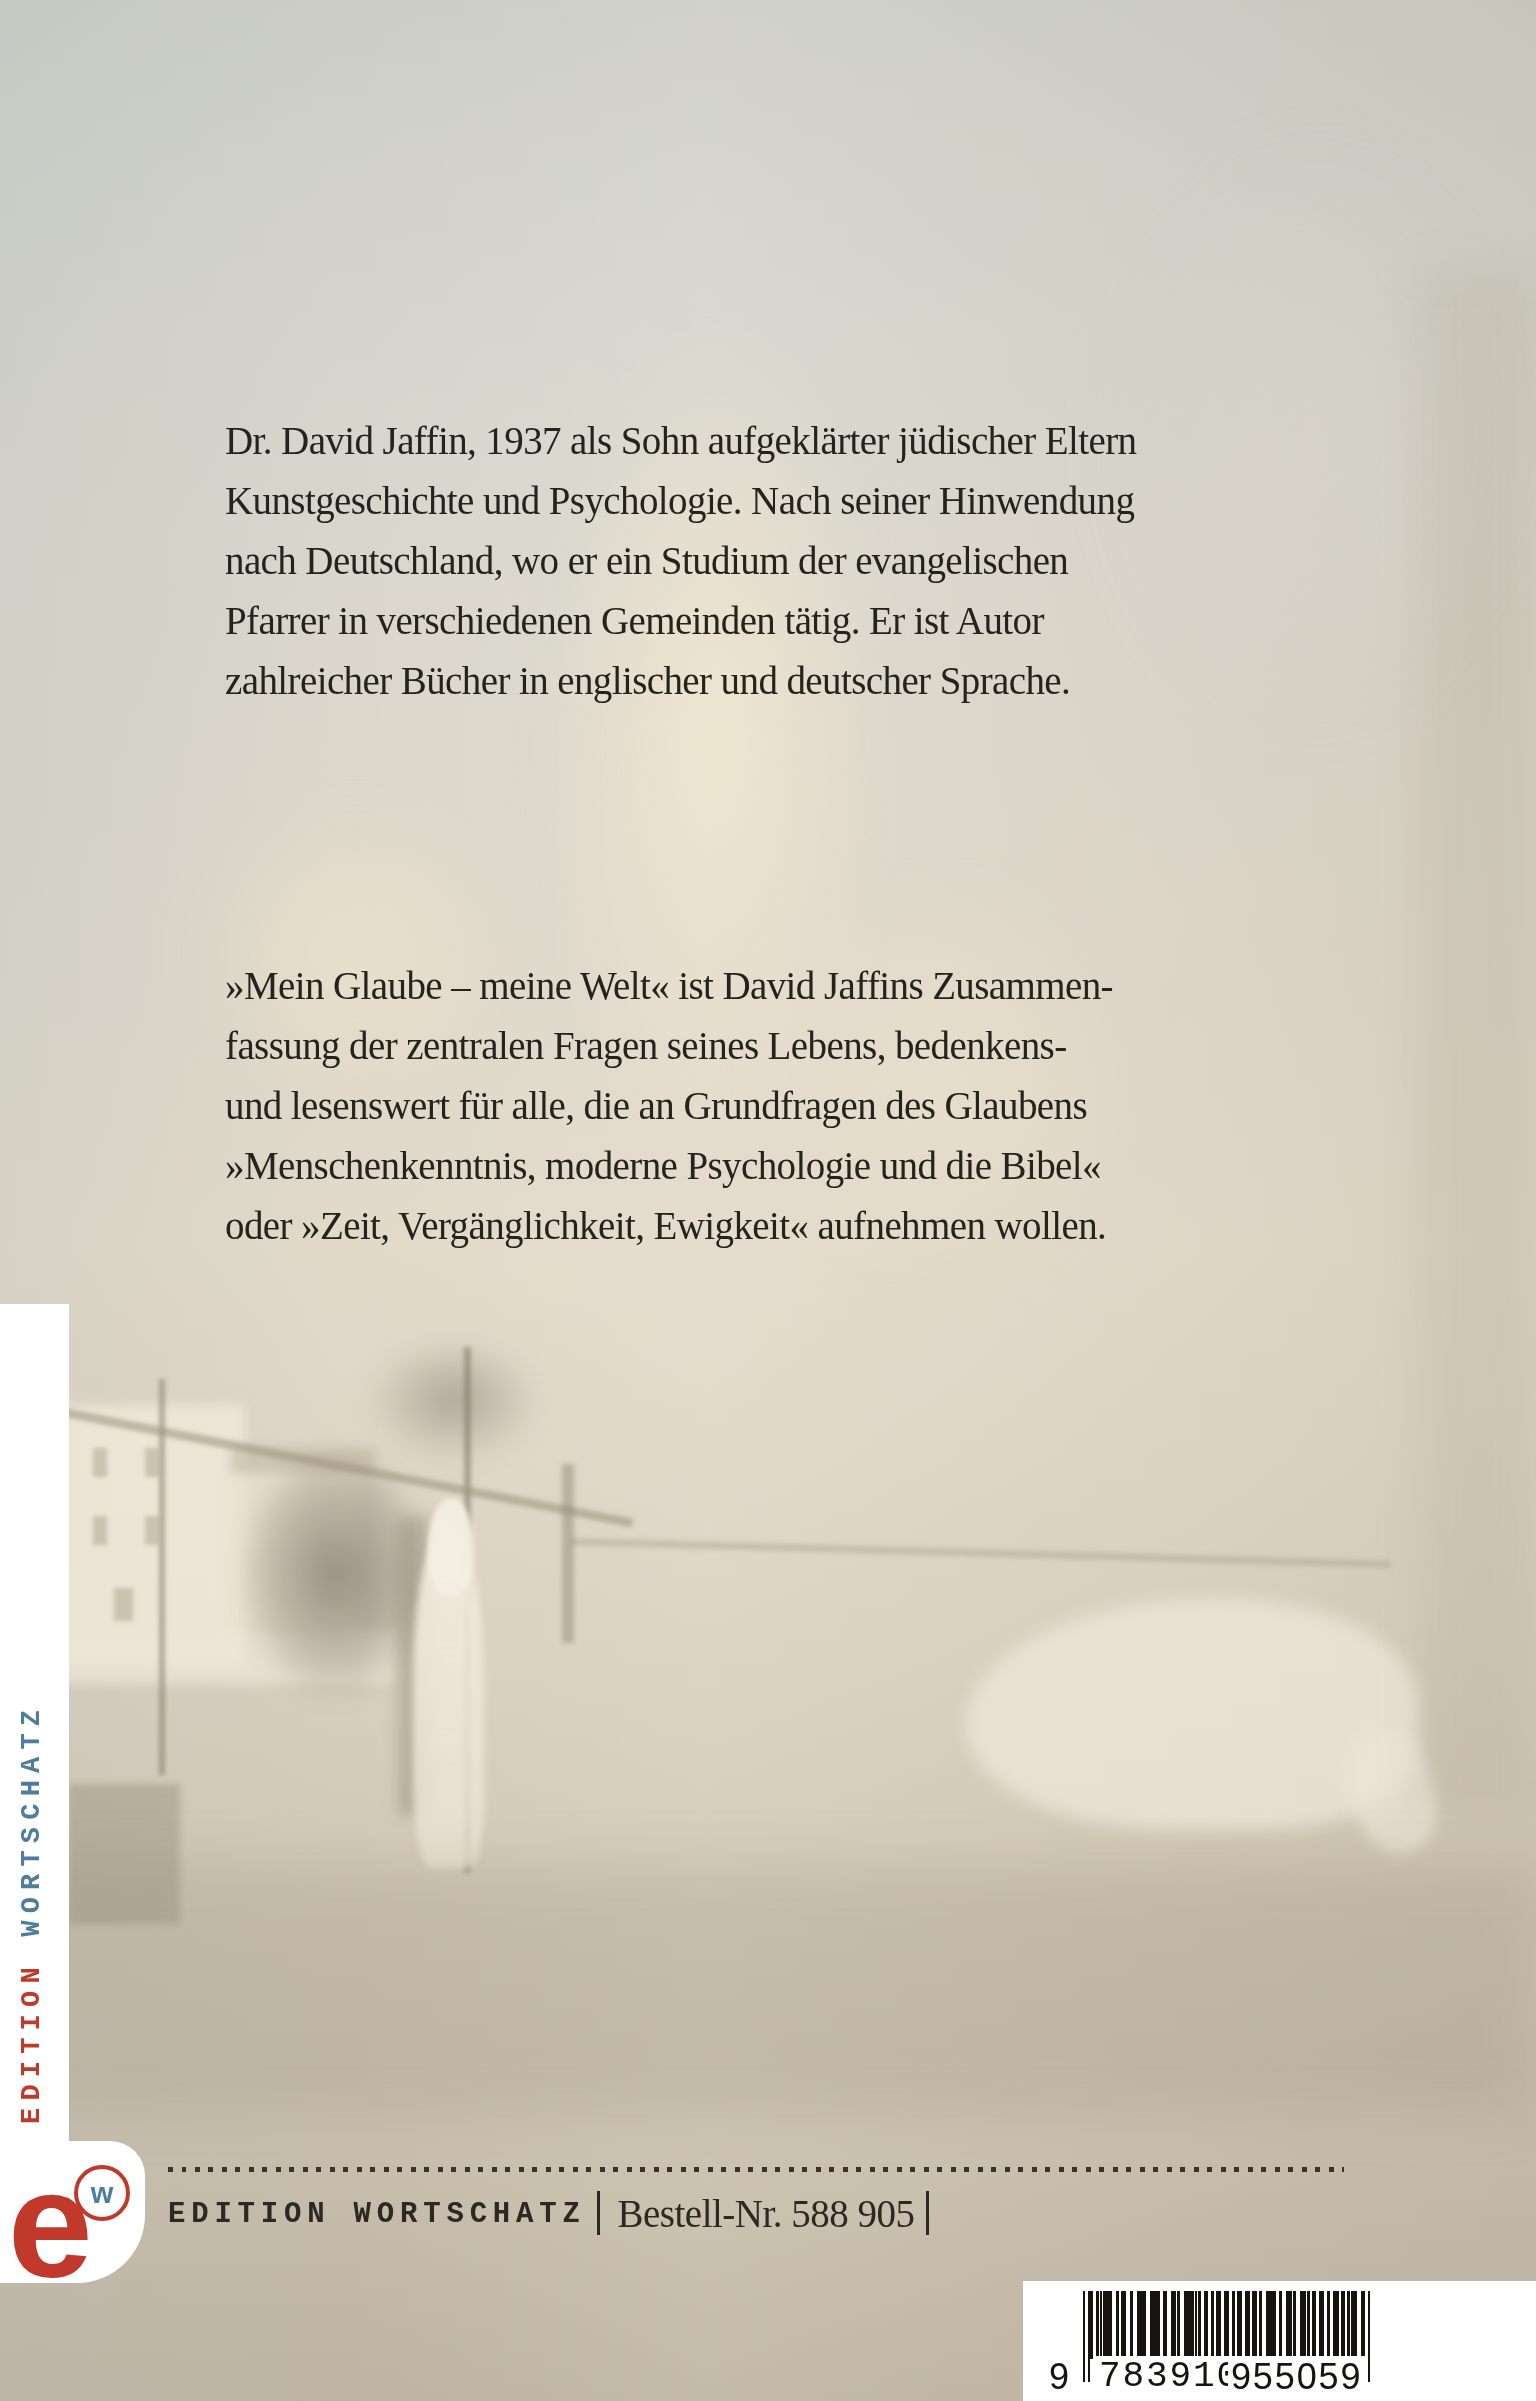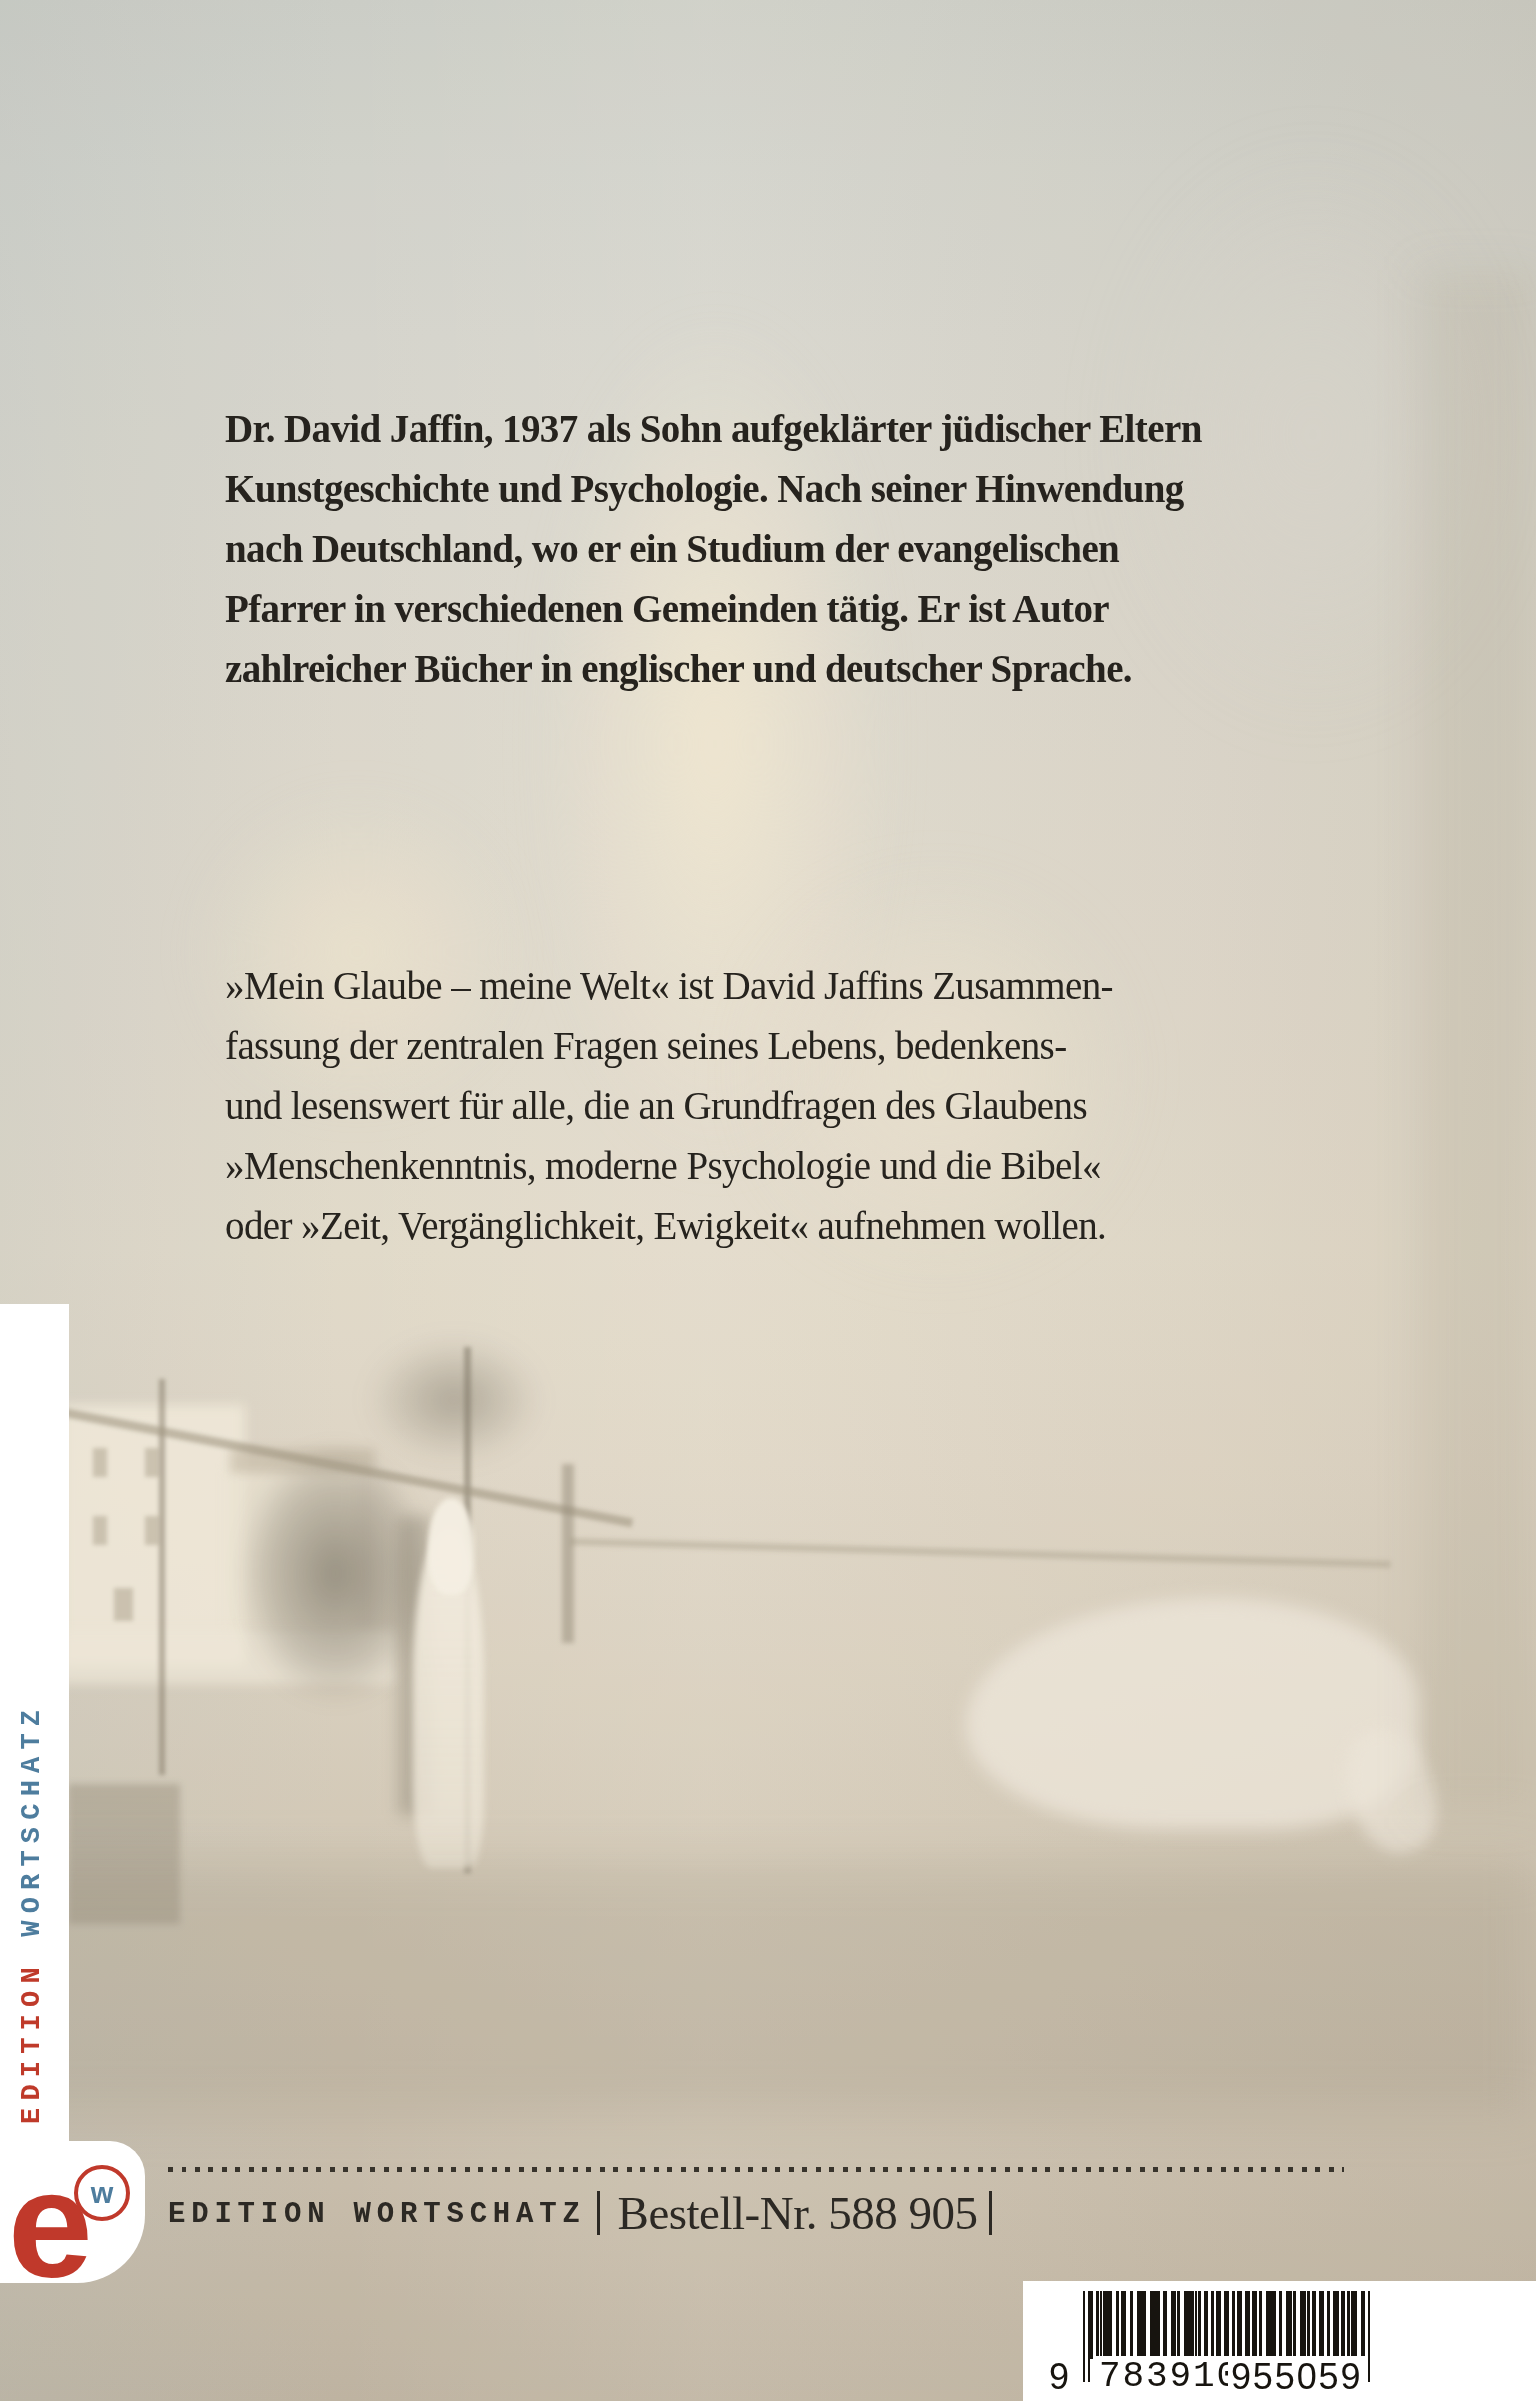--- a/index.html
+++ b/index.html
@@ -89,21 +89,21 @@
     filter: blur(3.9px); }
   .ground-shade { left: 0px; top: 1863px; width: 1536px; height: 251px;
     background: rgba(138,126,104,.22); filter: blur(25px); }
   .right-band { left: 1419px; top: 270px; width: 117px; height: 1545px;
     background: rgba(150,140,120,.16); filter: blur(21px); }
   .wash { position: absolute; inset: 0; background: rgba(255,250,240,.10); }
 
   
   .para { position: absolute; left: 225px; color: #26231e;
     font-size: 39px; line-height: 60px; letter-spacing: -0.6px; white-space: nowrap; }
-  .para-bio   { top: 399px; font-weight: bold; }
+  .para-bio   { top: 411px; }
   .para-blurb { top: 956px; }
 
   
   .strip { position: absolute; left: 0; top: 1304px; width: 69px; height: 977px;
     background: #ffffff; }
   .vtext { position: absolute; left: 17.4px; top: 1688px; height: 436px;
     writing-mode: vertical-rl; transform: rotate(180deg);
     font-family: "Liberation Mono", monospace; font-weight: 700;
     font-size: 27px; letter-spacing: 7.2px; white-space: nowrap; }
   .vtext .word-edition    { color: #bf3a2a; }
@@ -121,21 +121,21 @@
 
   
   .dotted-rule { position: absolute; left: 168px; top: 2167px; width: 1176px; height: 4.8px;
     background: repeating-linear-gradient(90deg, #38342c 0 4.8px, rgba(0,0,0,0) 4.8px 13.5px); }
   .imprint { position: absolute; left: 168px; top: 2188px; height: 50px;
     display: flex; align-items: center; color: #2c2924; }
   .imprint-brand { font-family: "Liberation Mono", monospace; font-weight: 700;
     font-size: 29px; letter-spacing: 5.8px; padding-top: 3.9px; }
   .imprint-sep { width: 2.9px; height: 44px; background: #2c2924; margin: 0 17.4px 0 11.6px; }
   .imprint-order, .imprint-isbn { font-family: "Liberation Serif", serif;
-    font-size: 47px; letter-spacing: -0.5px; white-space: nowrap; }
+    font-size: 39px; letter-spacing: -0.5px; white-space: nowrap; }
 
   
   .barcode-box { position: absolute; left: 1023px; top: 2281px; width: 513px; height: 121px;
     background: #ffffff; }
   .bars { position: absolute; left: 66px; top: 9.7px; width: 274px; height: 68px;
     background-color: #ffffff;
     background-image:
       repeating-linear-gradient(90deg, #17140f 0 2.9px, rgba(0,0,0,0) 2.9px 6.8px),
       repeating-linear-gradient(90deg, #17140f 0 1.9px, rgba(0,0,0,0) 1.9px 10.6px),
       repeating-linear-gradient(90deg, #17140f 0 3.9px, rgba(0,0,0,0) 3.9px 16.4px); }

